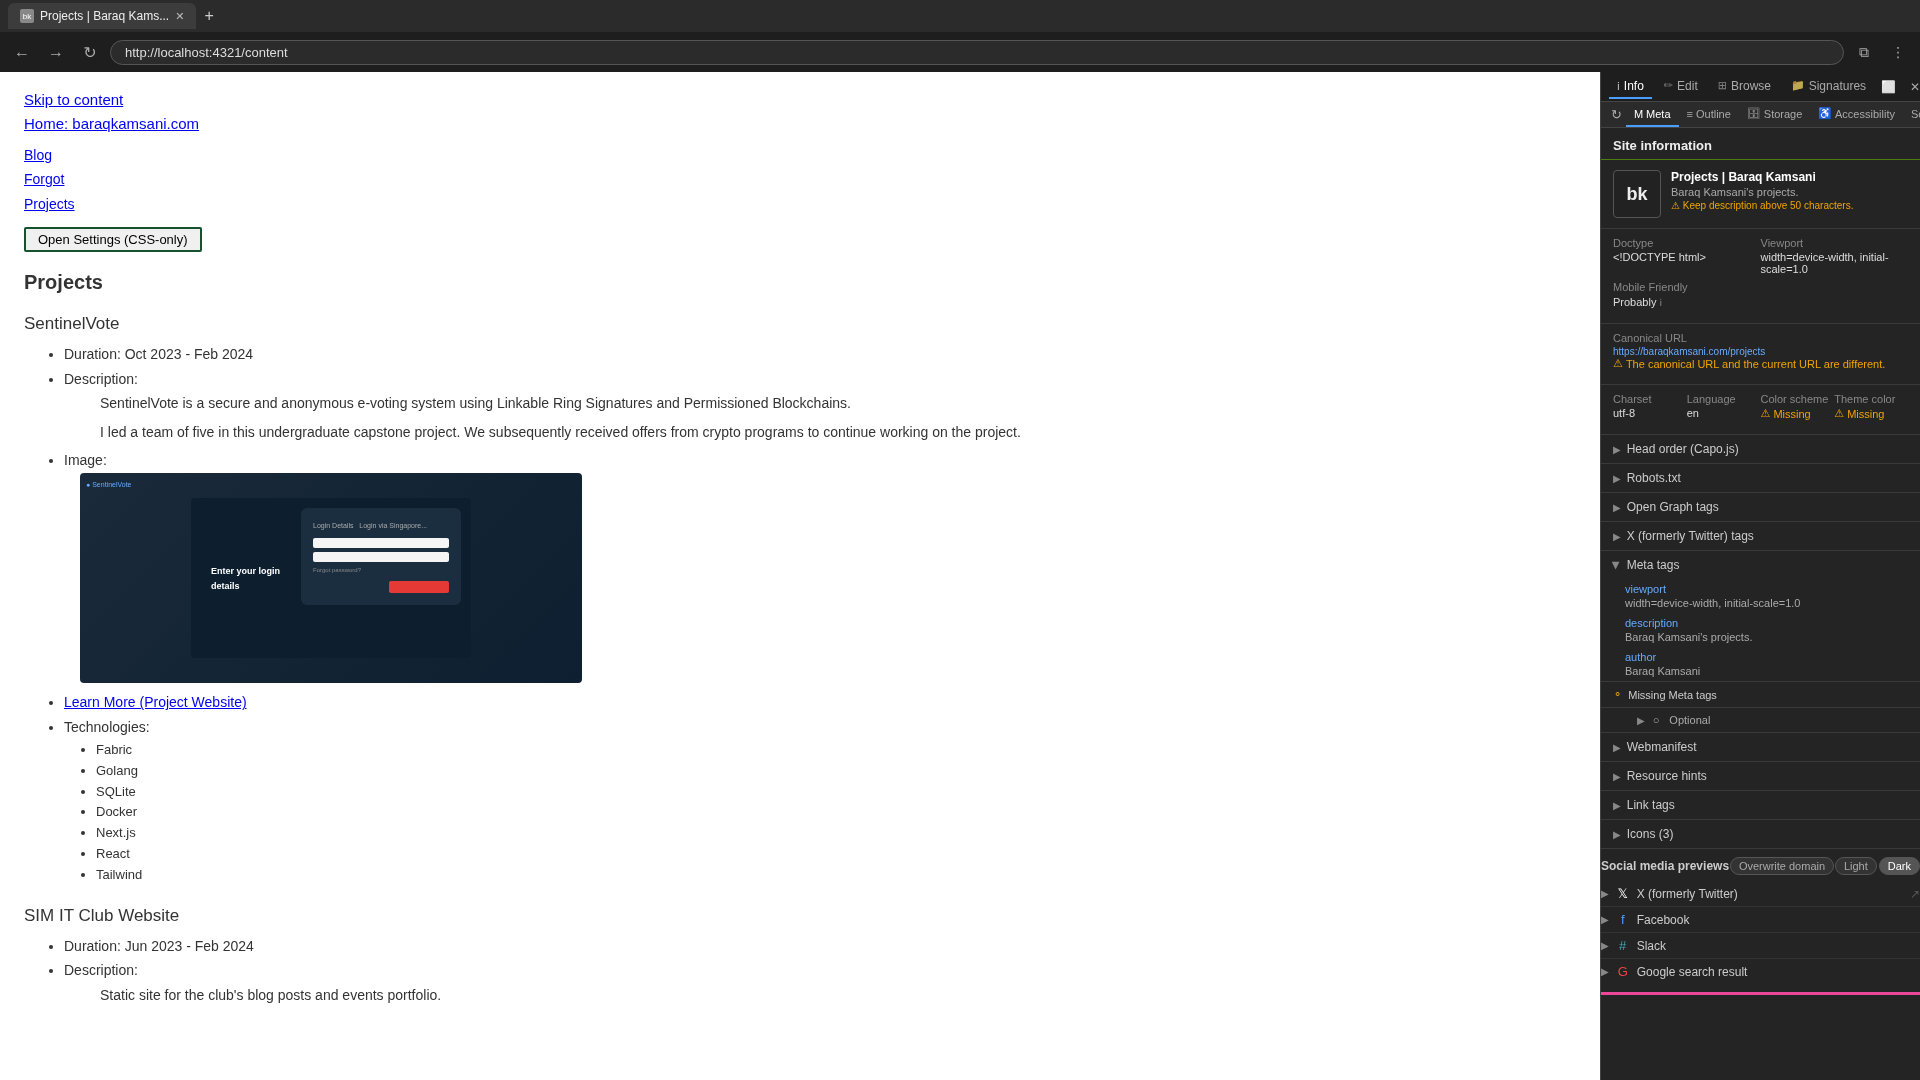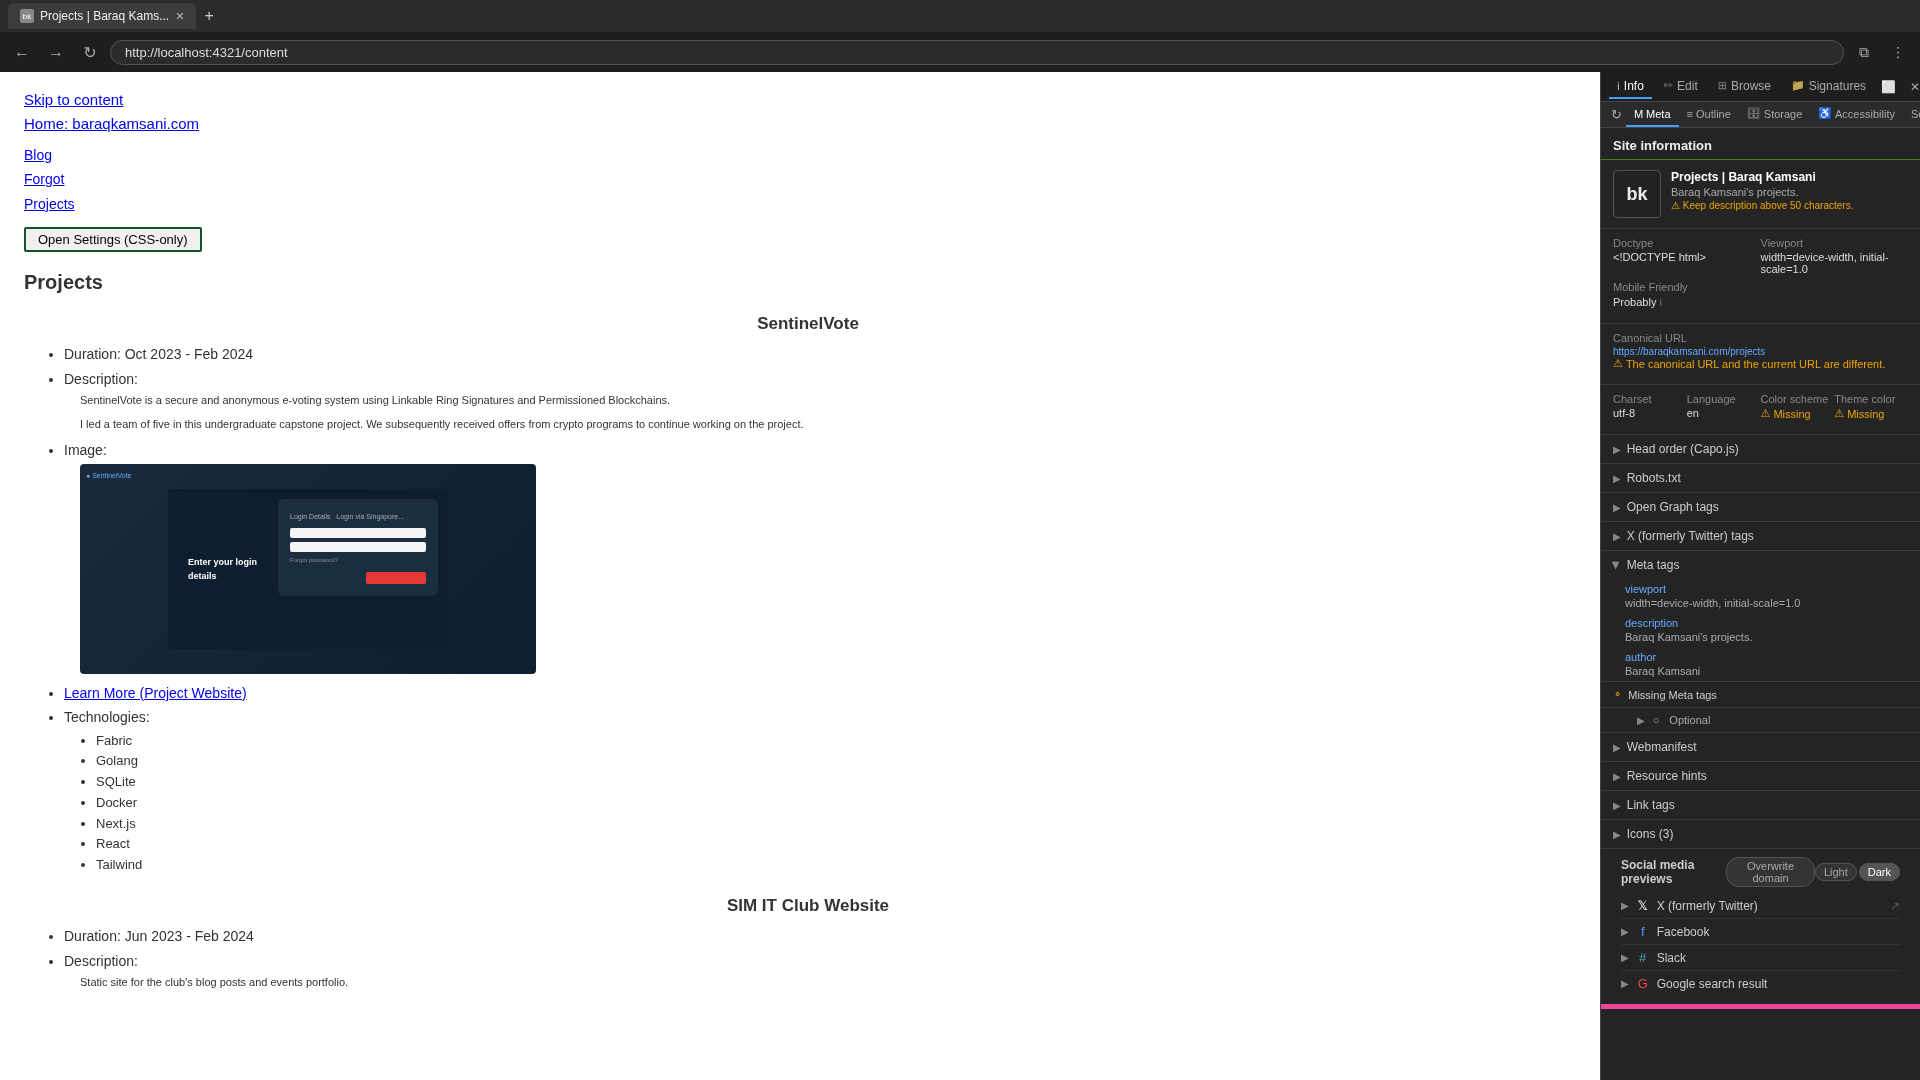--- a/index.html
+++ b/index.html
@@ -95,28 +95,28 @@
       background: #f0f0f0;
       padding: 3px 12px;
       font-size: 13px;
       cursor: pointer;
       margin-bottom: 14px;
       border-radius: 2px;
     }
     .page-title { font-size: 20px; font-weight: bold; margin-bottom: 12px; }
     .project-list { list-style: none; padding: 0; }
     .project-item { margin-bottom: 16px; }
-    .project-name { font-size: 17px; font-weight: bold; margin-left: 16px; margin-bottom: 6px; text-align: center; }
+    .project-name { font-size: 17px; font-weight: normal; margin-bottom: 6px; }
     .project-details { list-style: disc; margin-left: 40px; }
     .project-details li { margin-bottom: 2px; }
-    .project-desc-text { margin-left: 56px; margin-bottom: 6px; font-size: 11px; }
+    .project-desc-text { margin-left: 76px; margin-bottom: 6px; font-size: 14px; }
     .project-image {
       margin-left: 56px;
       margin-bottom: 8px;
-      width: 456px;
+      width: 502px;
       height: 210px;
       background: linear-gradient(135deg, #1a2a3a 0%, #0d1f30 100%);
       border-radius: 4px;
       display: flex;
       align-items: center;
       justify-content: center;
       position: relative;
       overflow: hidden;
     }
     .project-image-inner {
@@ -302,22 +302,22 @@
 
     .optional-section {
       border-bottom: 1px solid #3a3a3a;
     }
     .optional-header {
       display: flex; align-items: center; padding: 6px 20px 6px 36px;
       font-size: 11px; color: #aaa; gap: 4px; cursor: pointer;
     }
 
     .social-preview-section {
-      border-bottom: 5px solid #ec4899;
-      padding: 8px 20px;
+      border-bottom: 3px solid #ec4899;
+      padding: 8px 0;
     }
     .social-preview-header {
       display: flex; align-items: center; justify-content: space-between;
       margin-bottom: 6px;
     }
     .social-preview-title { font-size: 12px; color: #ccc; font-weight: bold; }
     .theme-btns { display: flex; gap: 2px; }
     .theme-btn {
       padding: 2px 8px; font-size: 11px; cursor: pointer;
       border: 1px solid #555; background: #333; color: #aaa; border-radius: 13px;

